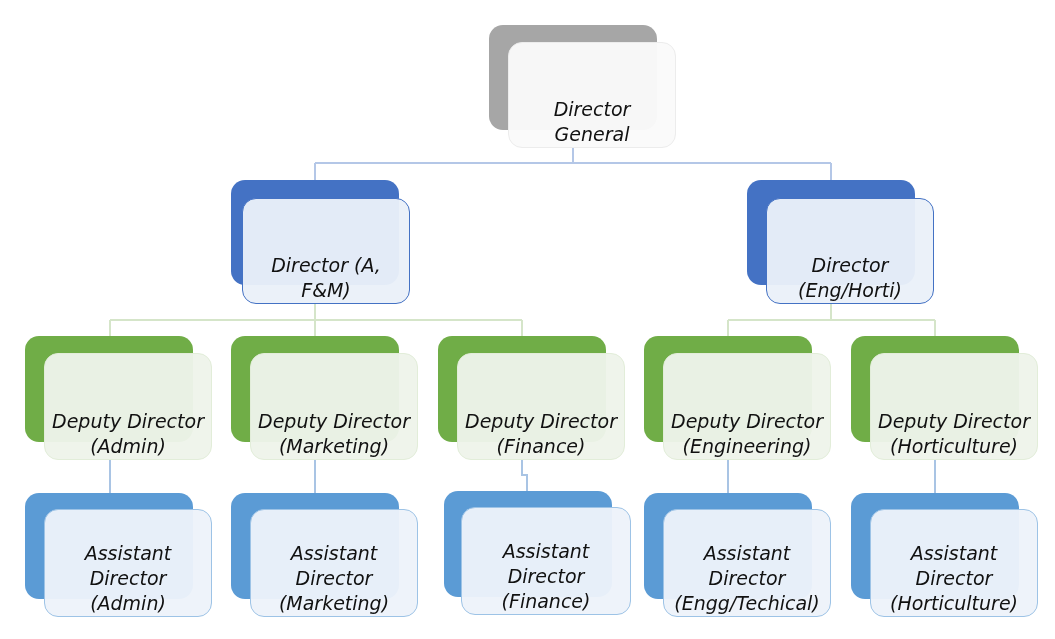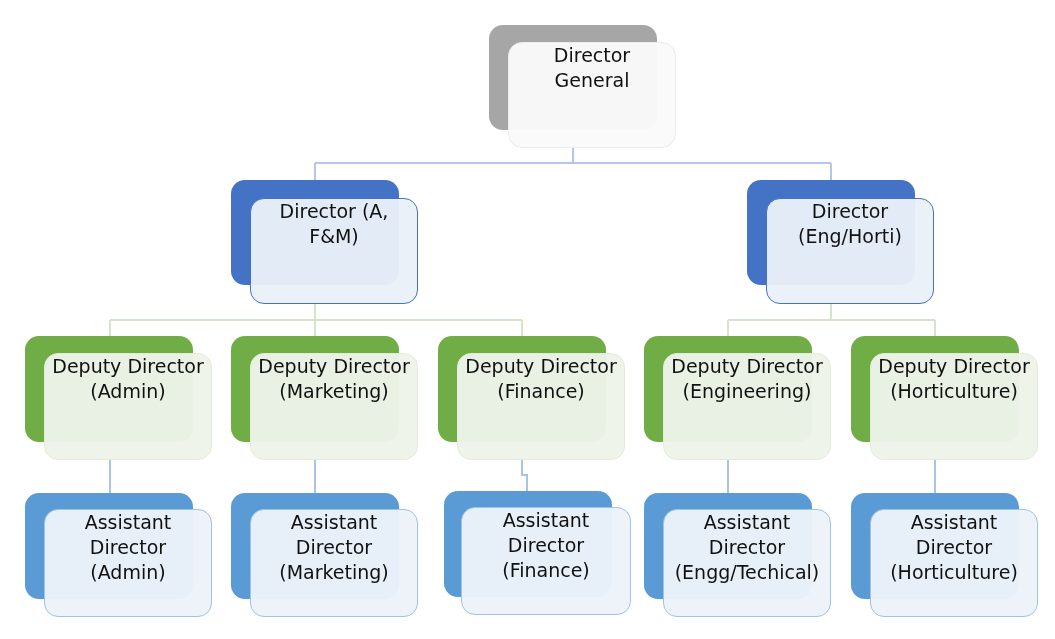--- a/index.html
+++ b/index.html
@@ -2,21 +2,21 @@
 <html><head>
 <meta charset="utf-8">
 <style>
   html, body { margin: 0; padding: 0; background: #ffffff; }
   body { width: 1055px; height: 639px; position: relative; overflow: hidden;
          font-family: "DejaVu Sans", "Liberation Sans", sans-serif; }
   #chart { position: absolute; left: 0; top: 0; width: 1055px; height: 639px; }
   .node { position: absolute; }
   .back { position: absolute; border-radius: 14px; }
   .front { position: absolute; border-radius: 14px; border: 1px solid; box-sizing: border-box;
-           display: flex; align-items: flex-start; justify-content: center; text-align: center; }
+           display: flex; align-items: flex-end; justify-content: center; text-align: center; font-style: italic; }
   .label { font-size: 19px; line-height: 25px; color: #111; white-space: pre-line; }
   .lines { position: absolute; left: 0; top: 0; }
 </style>
 </head>
 <body>
 
 <div id="chart">
   <svg class="lines" width="1055" height="639">
 
     <path d="M573 148 V163 M315 163 H831 M315 163 V180 M831 163 V180" stroke="#b4c7e7" stroke-width="2" fill="none"></path>
@@ -31,21 +31,21 @@
   <div class="node" style="left:489px;top:25px;">
     <div class="back" style="left:0;top:0;width:168px;height:105px;background:#a6a6a6;"></div>
     <div class="front" style="left:19px;top:17px;width:168px;height:106px;background:rgba(250,250,250,0.96);border-color:#ececec;">
       <span class="label">Director
 General</span>
     </div>
   </div>
 
   <div class="node" style="left:231px;top:180px;">
     <div class="back" style="left:0;top:0;width:168px;height:105px;background:#4472c4;"></div>
-    <div class="front" style="left:19px;top:18px;width:168px;height:106px;background:rgba(234,240,249,0.96);border-color:#4472c4;">
+    <div class="front" style="left:11px;top:18px;width:168px;height:106px;background:rgba(234,240,249,0.96);border-color:#4472c4;">
       <span class="label">Director (A,
 F&amp;M)</span>
     </div>
   </div>
   <div class="node" style="left:747px;top:180px;">
     <div class="back" style="left:0;top:0;width:168px;height:105px;background:#4472c4;"></div>
     <div class="front" style="left:19px;top:18px;width:168px;height:106px;background:rgba(234,240,249,0.96);border-color:#4472c4;">
       <span class="label">Director
 (Eng/Horti)</span>
     </div>

